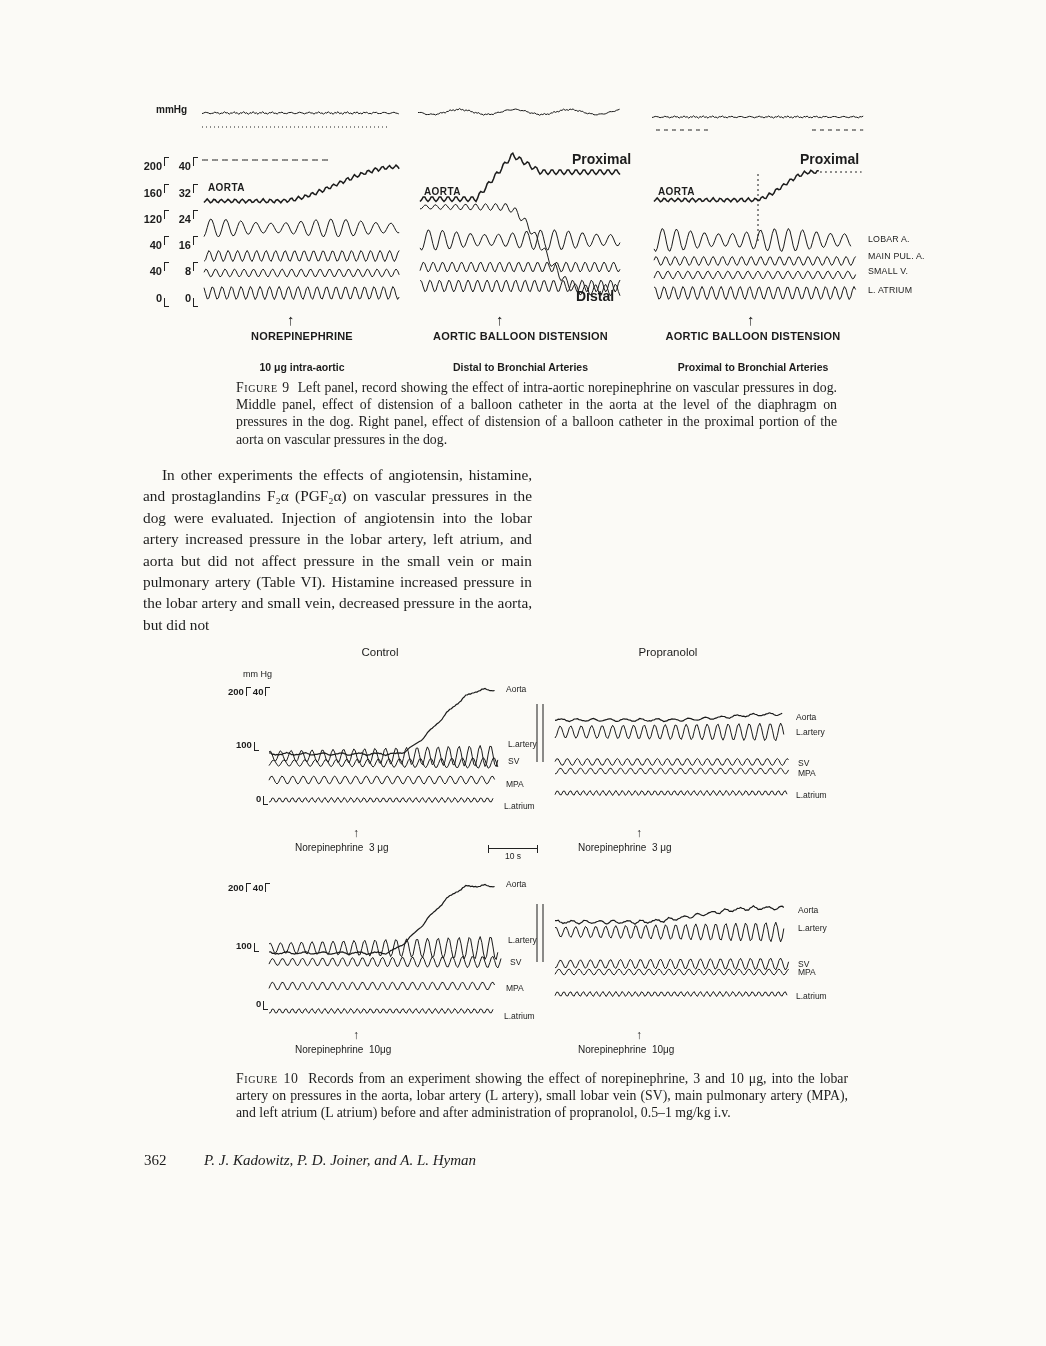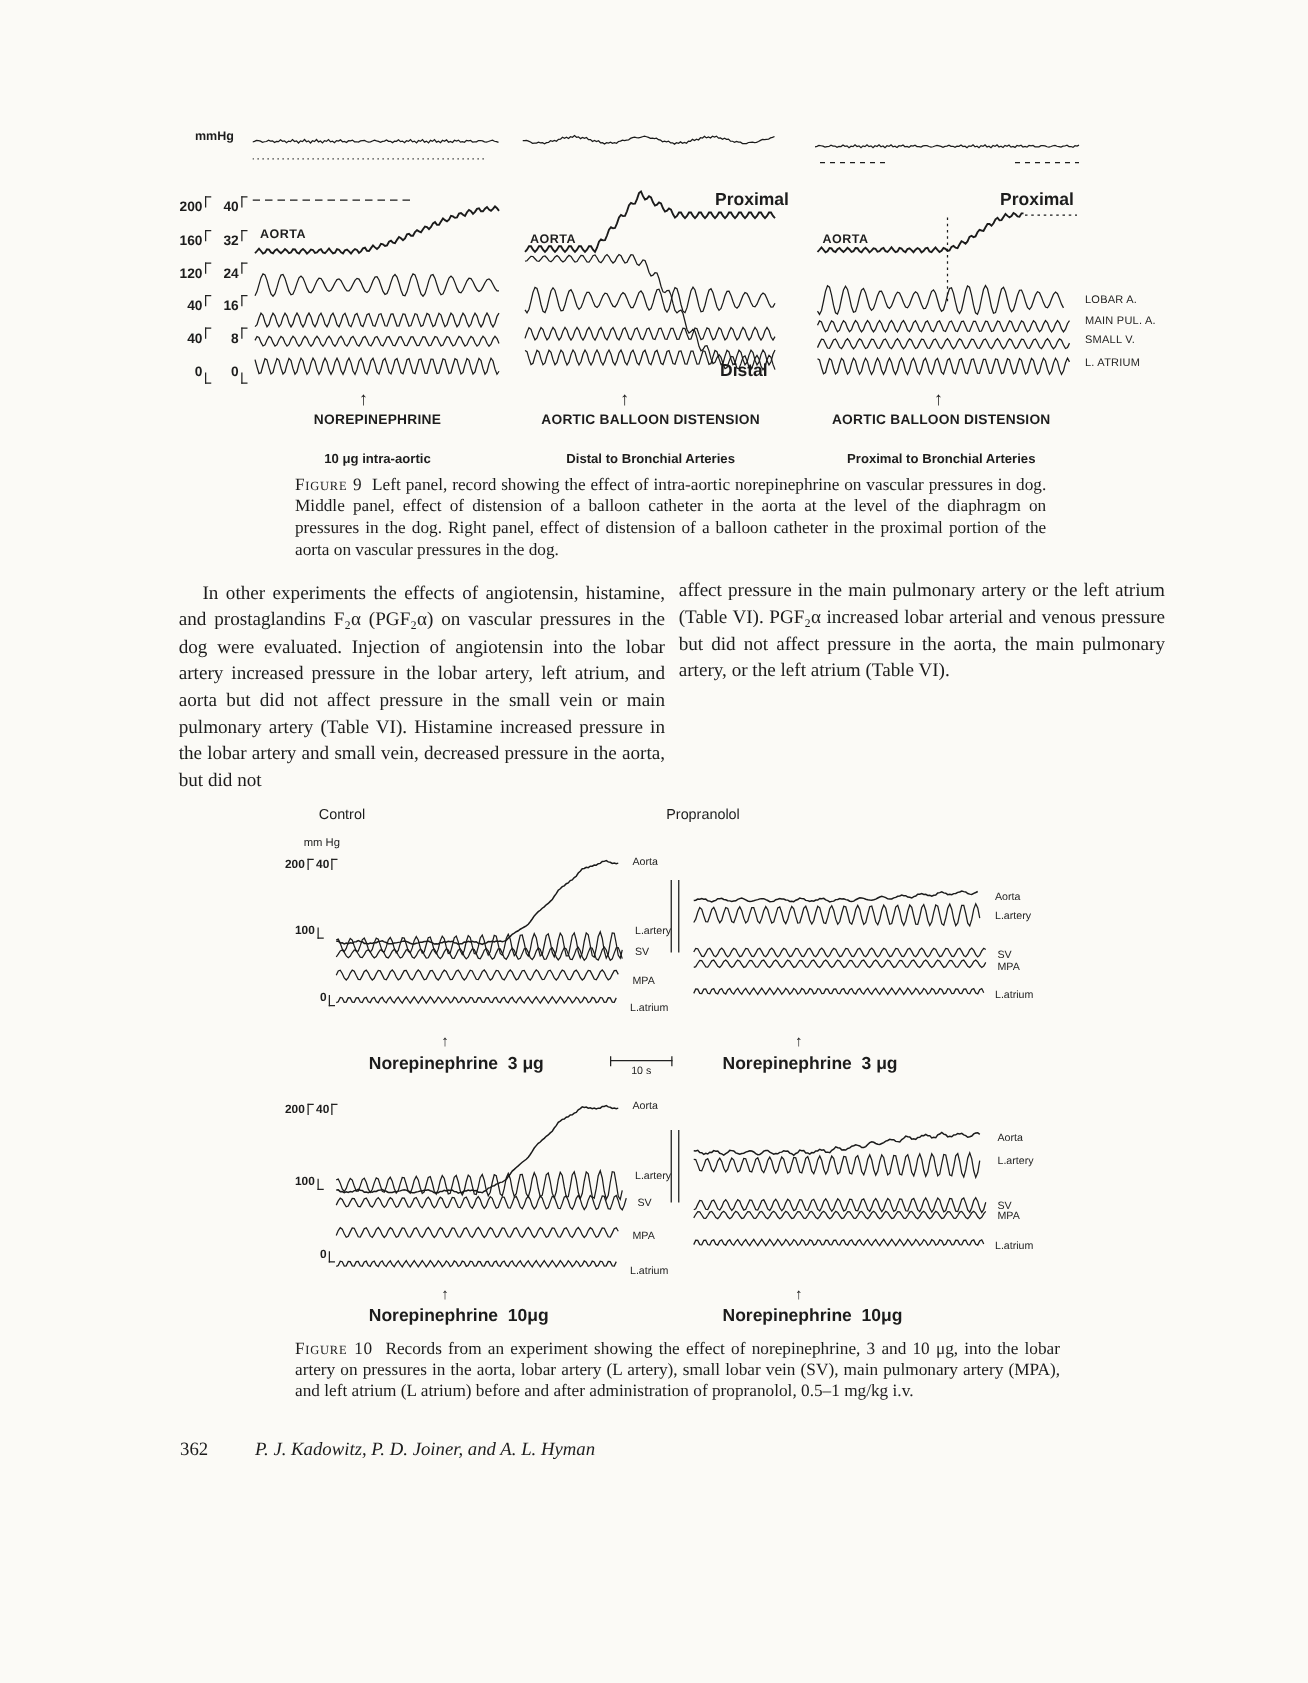--- a/index.html
+++ b/index.html
@@ -28,25 +28,25 @@
   .f9cap .l2{font-size:10.5px;font-weight:700;display:block;margin-top:19px}
 
   
   .figcap{font-size:13.8px;line-height:17.2px;text-align:justify}
   .figlabel{font-variant-caps:small-caps;letter-spacing:.6px}
   .bodycol{font-size:15.3px;line-height:21.4px;text-align:justify}
   .bodycol p.indent{text-indent:19px}
   .ital{font-style:italic}
 
   
-  .f10hdr{font-size:11.5px;}
+  .f10hdr{font-size:11.5px;text-align:center}
   .f10axis{font-size:9.5px;white-space:nowrap;font-weight:600}
   .f10unit{font-size:9px}
   .f10lbl{font-size:8.5px;white-space:nowrap}
-  .f10evt{font-size:14px;font-weight:700;white-space:pre;text-align:left}
+  .f10evt{font-size:10px;font-weight:400;white-space:pre;text-align:left}
   .f10arrow{font-size:12px;font-weight:700}
   .timescale{border-top:1.3px solid #222;position:relative}
   .timescale::before,.timescale::after{content:"";position:absolute;top:-4px;width:1.3px;height:8px;background:#222}
   .timescale::before{left:0}
   .timescale::after{right:0}
   .ts-label{font-size:8.5px;text-align:center}
 
   .footer-num{font-size:15px}
   .footer-authors{font-size:15px;font-style:italic}
 </style>
@@ -130,21 +130,20 @@
 
     <div class="abs figcap" style="left:236px;top:379px;width:601px">
       <span class="figlabel">Figure 9</span>&nbsp;&nbsp;<span>Left panel, record showing the effect of intra-aortic norepinephrine on vascular pressures in dog. Middle panel, effect of distension of a balloon catheter in the aorta at the level of the diaphragm on pressures in the dog. Right panel, effect of distension of a balloon catheter in the proximal portion of the aorta on vascular pressures in the dog.</span>
     </div>
   </section>
 
   <div class="abs bodycol" style="left:143px;top:464px;width:389px">
     <p class="indent">In other experiments the effects of angiotensin, histamine, and prostaglandins F₂α (PGF₂α) on vascular pressures in the dog were evaluated. Injection of angiotensin into the lobar artery increased pressure in the lobar artery, left atrium, and aorta but did not affect pressure in the small vein or main pulmonary artery (Table VI). Histamine increased pressure in the lobar artery and small vein, decreased pressure in the aorta, but did not</p>
   </div>
   <div class="abs bodycol" style="left:543px;top:462px;width:389px">
-    <p>affect pressure in the main pulmonary artery or the left atrium (Table VI). PGF₂α increased lobar arterial and venous pressure but did not affect pressure in the aorta, the main pulmonary artery, or the left atrium (Table VI).</p>
   </div>
 
   <section class="abs" style="left:0;top:630px;width:1046px;height:540px">
 
     <div class="abs f10hdr sans" style="left:255px;top:16px;width:250px">Control</div>
     <div class="abs f10hdr sans" style="left:533px;top:16px;width:270px">Propranolol</div>
 
     <div class="abs f10unit sans" style="left:243px;top:39px">mm Hg</div>
 
     <div class="abs f10axis sans" style="left:228px;top:56px"><span>200</span><span class="tickTL"></span><span>40</span><span class="tickTL"></span></div>

